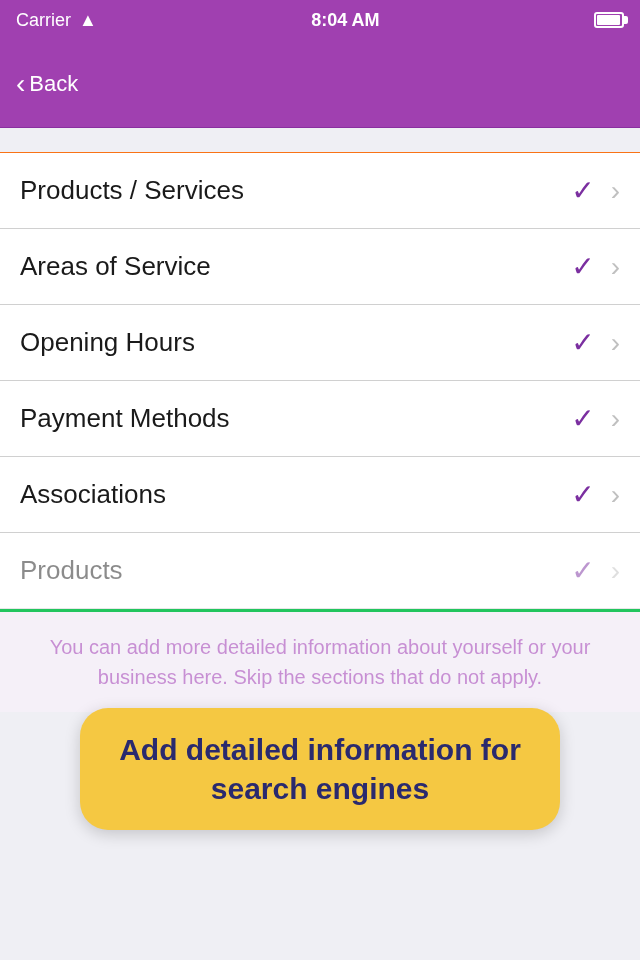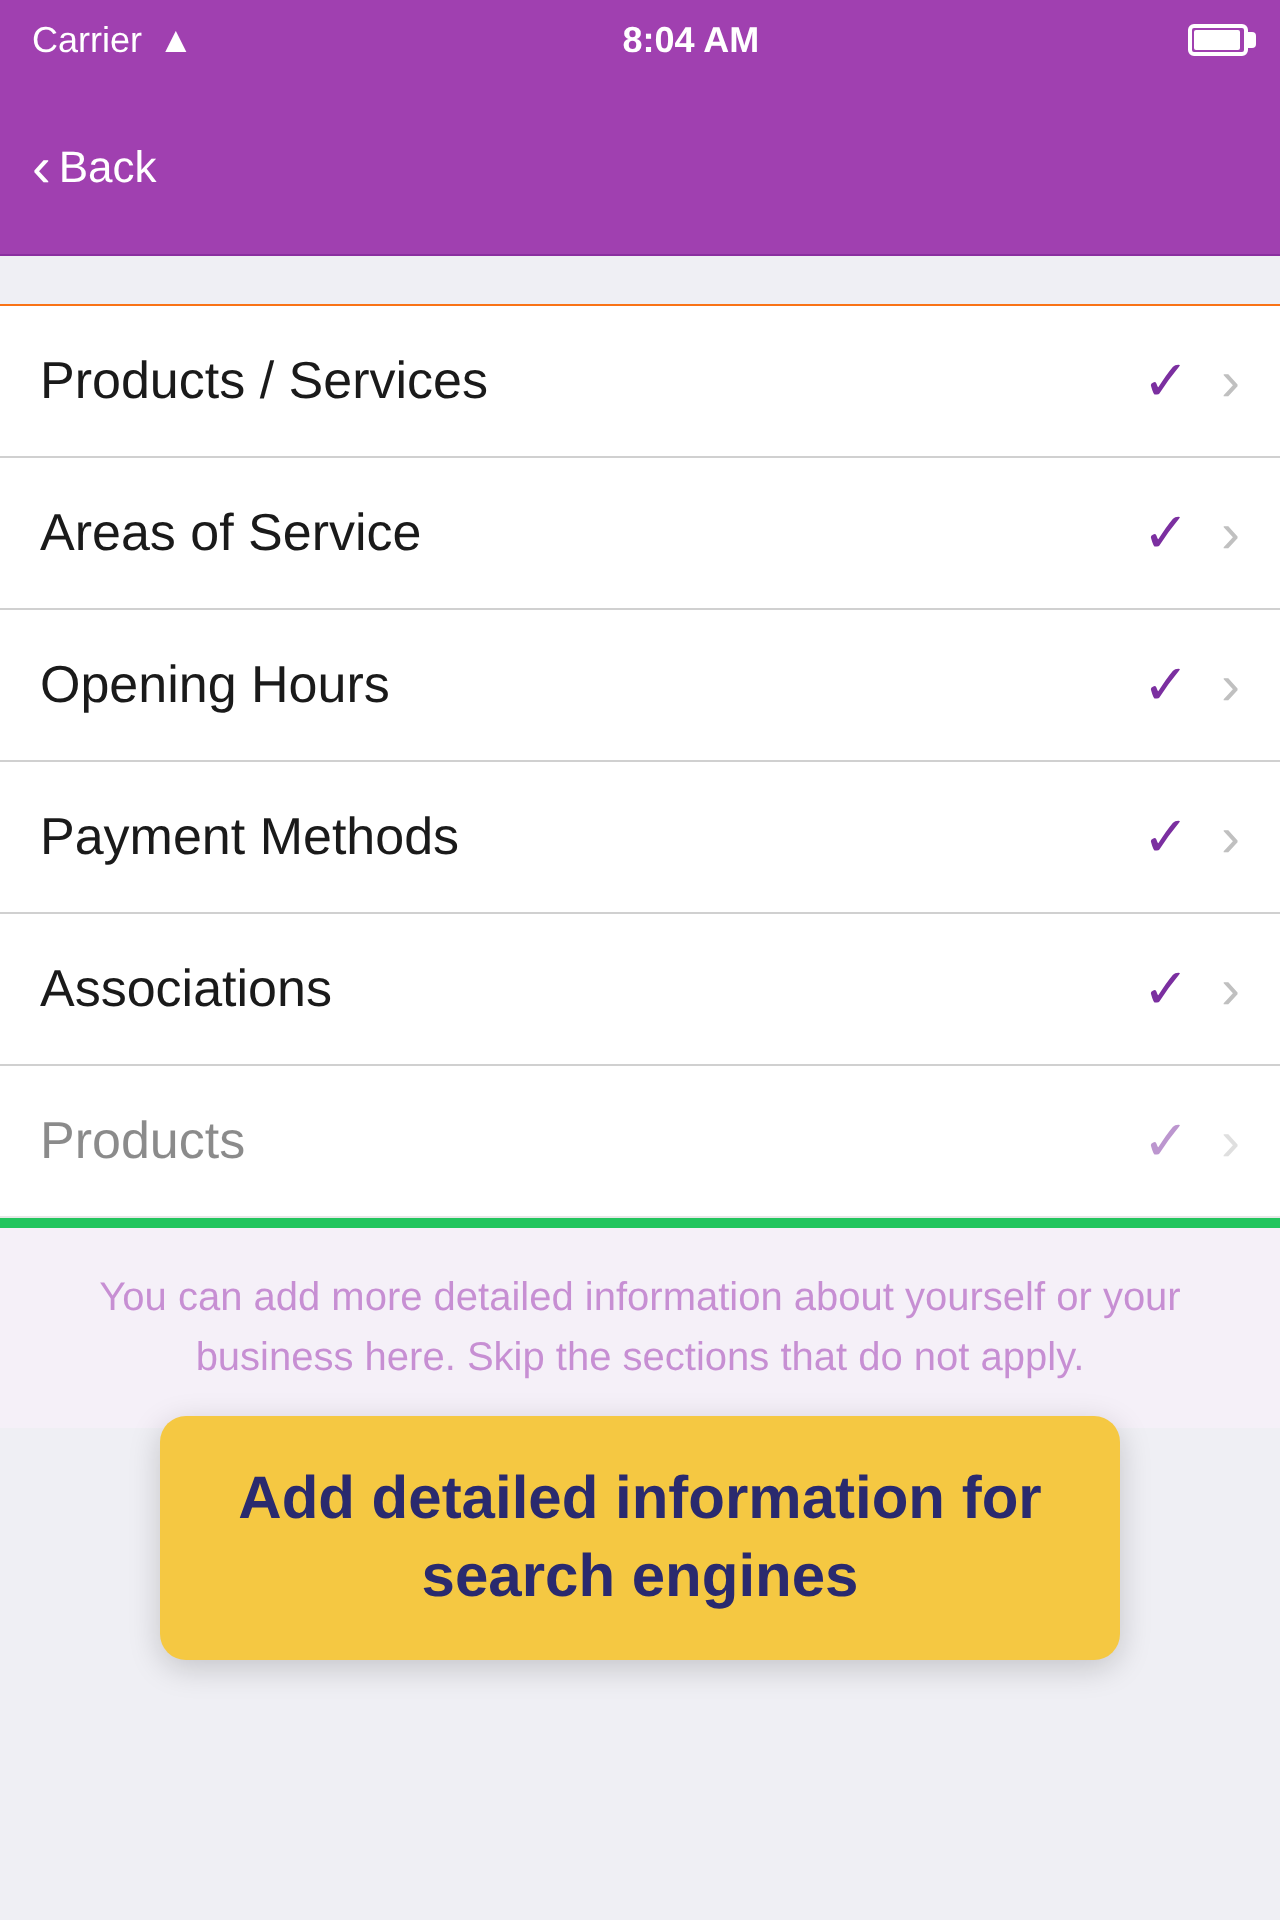--- a/index.html
+++ b/index.html
@@ -151,38 +151,38 @@
       color: #c0c0c0;
       font-size: 28px;
       font-weight: 300;
     }
 
     
     .info-section {
       background: #f5f0f8;
       padding: 20px 40px;
       text-align: center;
-      border-top: 5px solid #22c55e;
+      border-top: 3px solid #22c55e;
     }
 
     .info-text {
       color: #9b30b0;
       font-size: 20px;
       line-height: 1.5;
     }
 
     
     .tooltip-overlay {
       position: absolute;
       bottom: 130px;
       left: 50%;
       transform: translateX(-50%);
       width: 480px;
       background: #f5c842;
-      border-radius: 13px;
+      border-radius: 28px;
       padding: 22px 28px;
       text-align: center;
       box-shadow: 0 4px 16px rgba(0,0,0,0.18);
       z-index: 100;
     }
 
     .tooltip-text {
       color: #2a2a6e;
       font-size: 30px;
       font-weight: bold;

